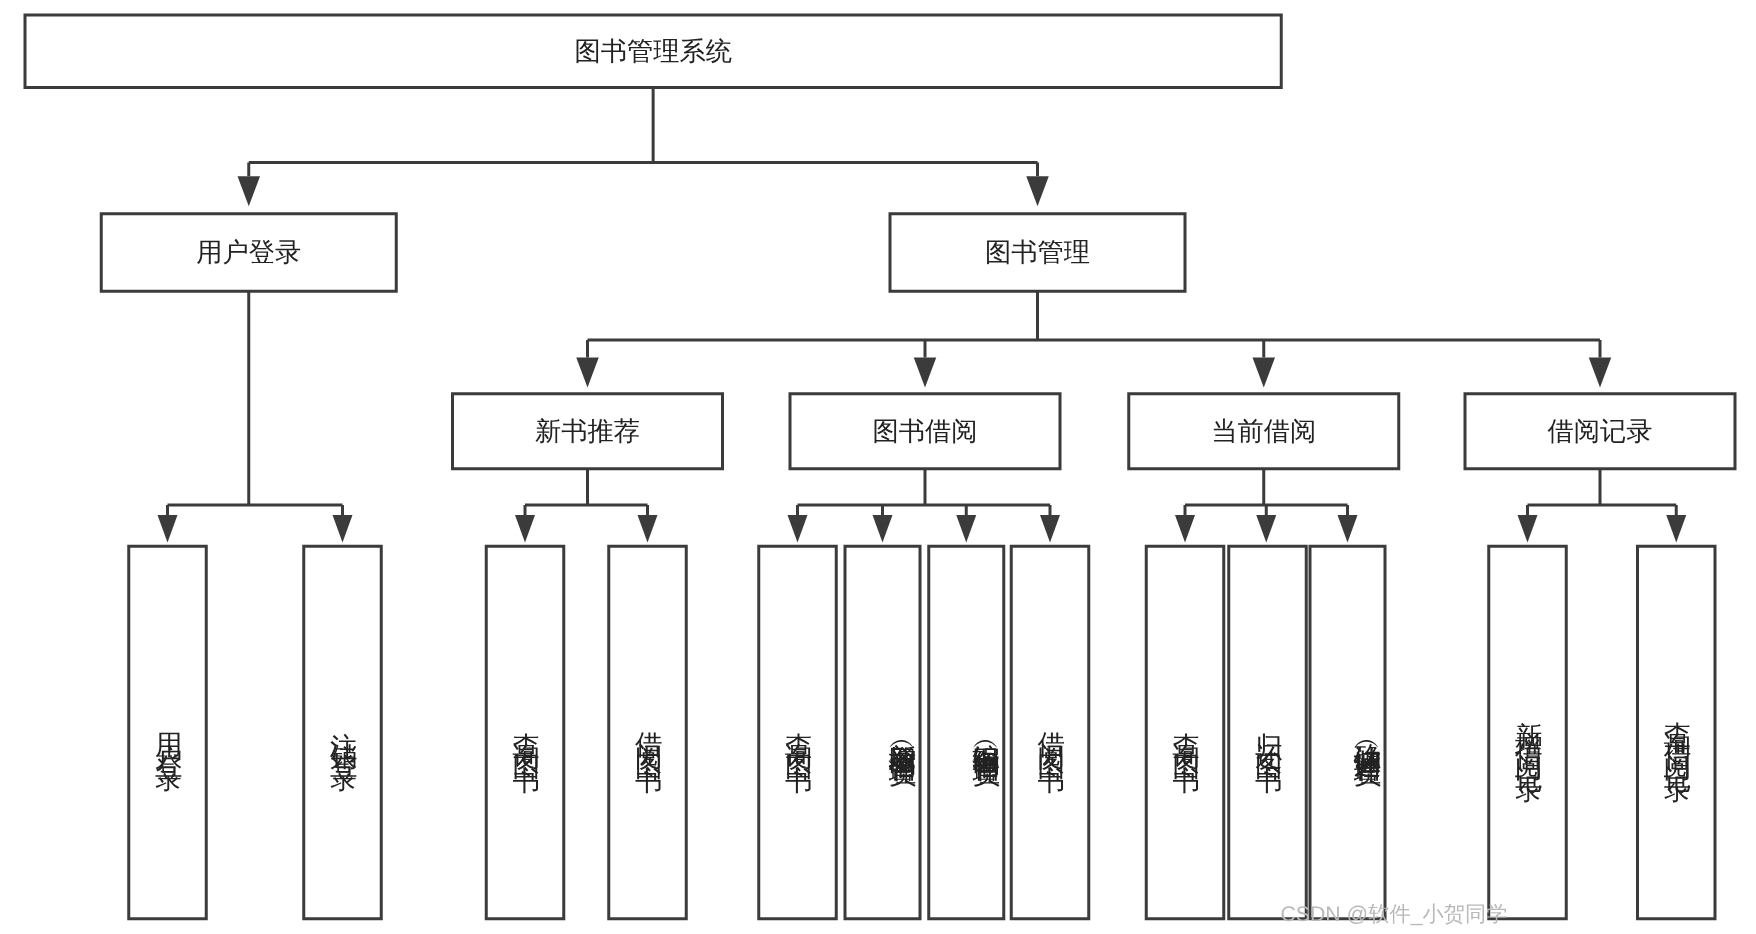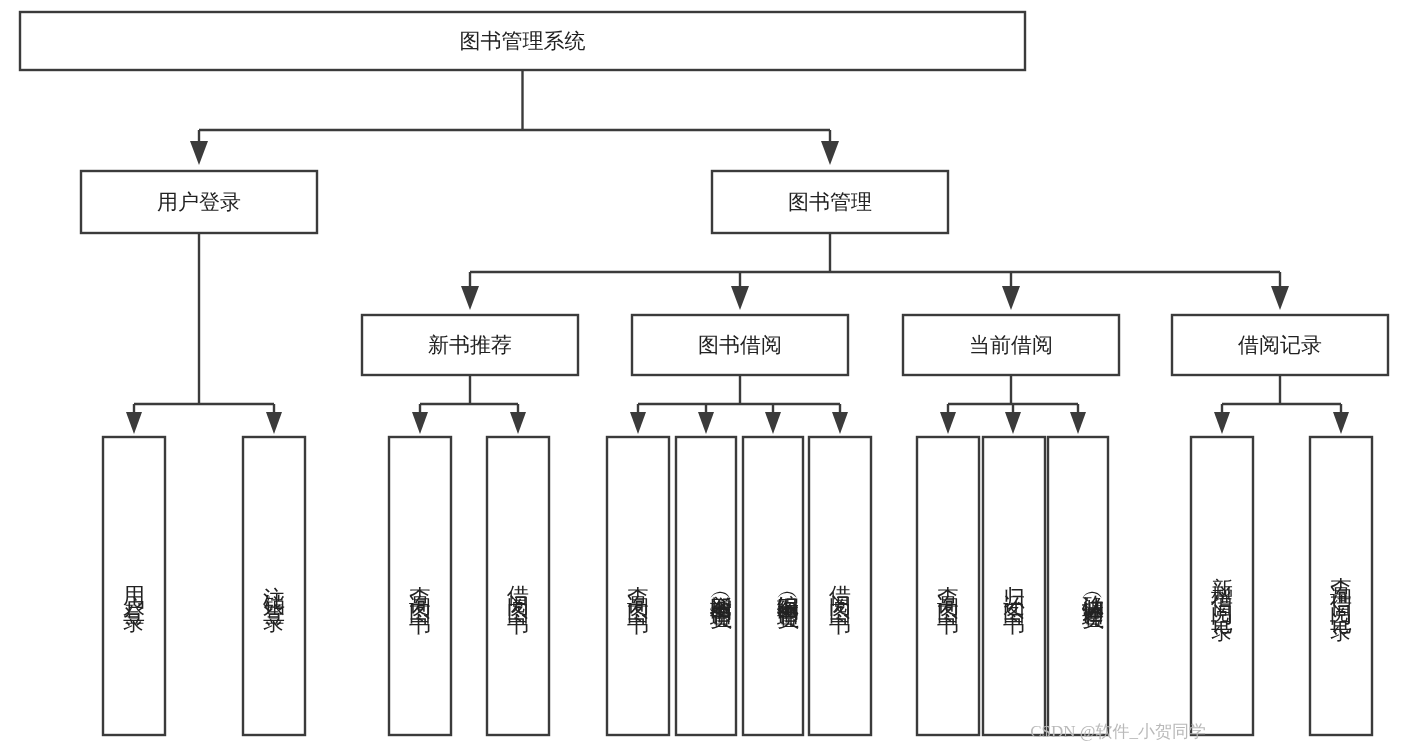--- a/index.html
+++ b/index.html
@@ -48,21 +48,21 @@
     text-anchor: middle;
     dominant-baseline: middle;
   }
   .label-h {
     font-size: 21px;
   }
   .watermark {
     position: absolute;
     right: 12px;
     bottom: 4px;
-    font-family: Liberation Serif, serif;
+    font-family: Liberation Sans, sans-serif;
     font-size: 17px;
     color: #b9b9b9;
     white-space: nowrap;
     pointer-events: none;
     user-select: none;
   }
 </style>
 </head>
 <body>
 

